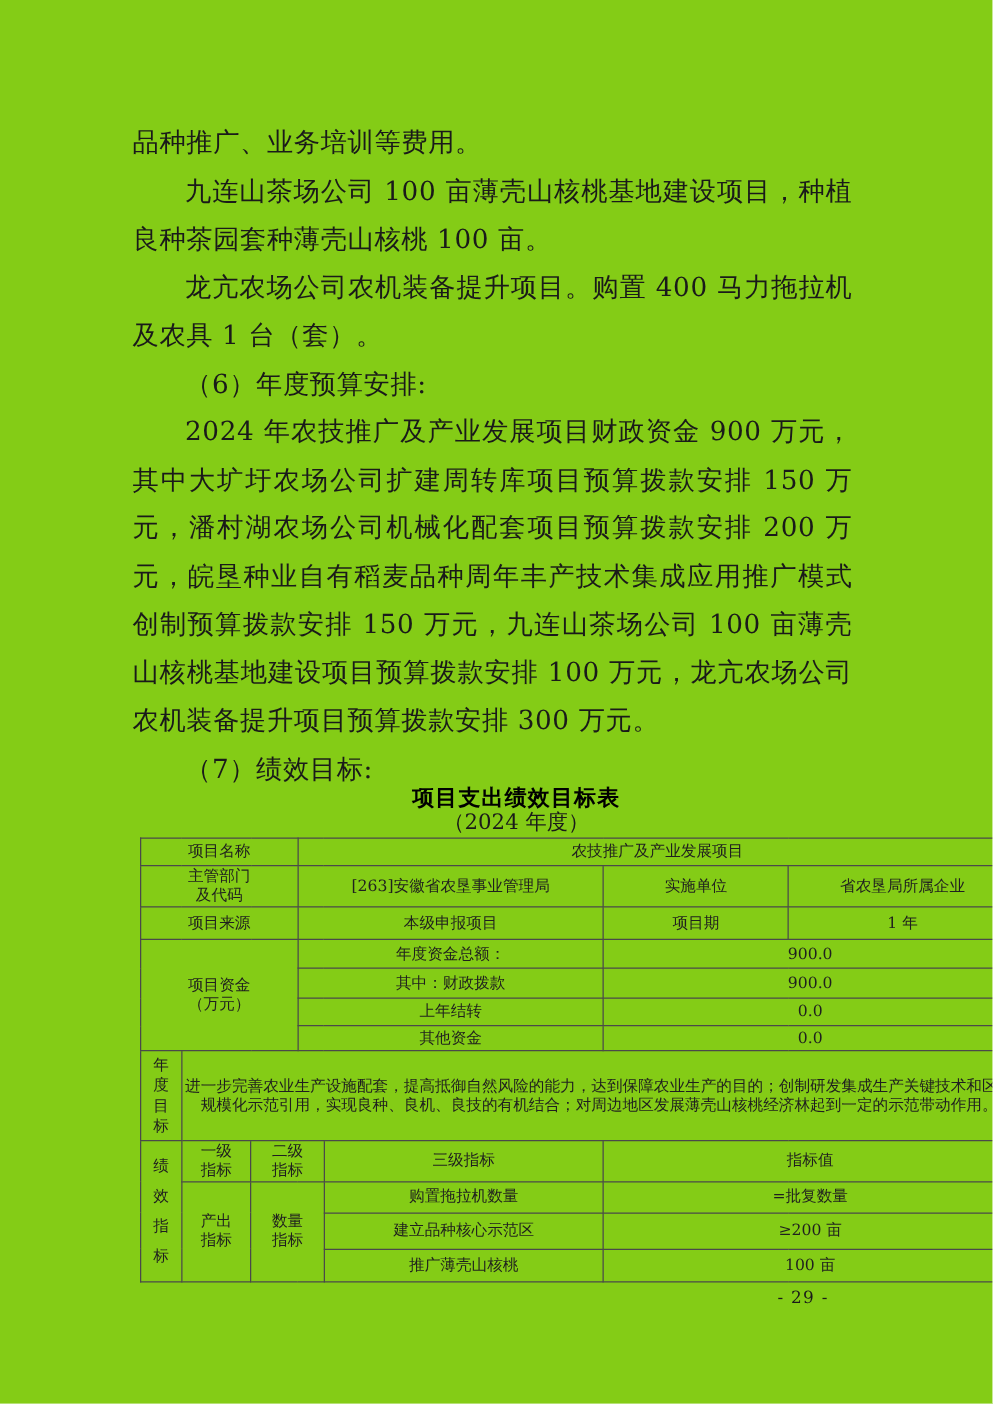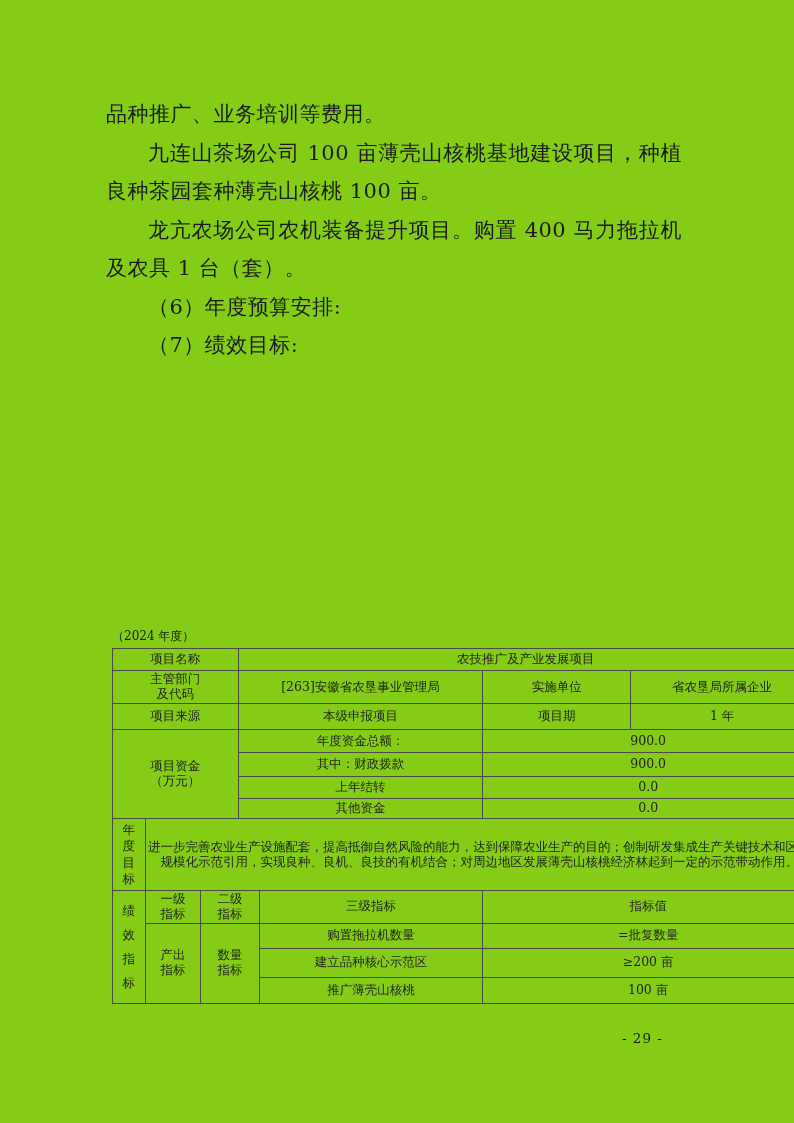--- a/index.html
+++ b/index.html
@@ -32,23 +32,23 @@
   .tbl-title{
     font-family:"DejaVu Sans","Liberation Sans",sans-serif;
     font-weight:bold;
     font-size:17.5px;
     line-height:22px;
     text-align:center;
     letter-spacing:1px;
     color:#000;
   }
   .tbl-subtitle{
-    font-size:12px;
+    font-size:17px;
     line-height:15px;
-    text-align:left;
+    text-align:center;
     margin-top:1px;
   }
   table.perf{
     margin-top:4px;
     width:702px;
     border-collapse:collapse;
     table-layout:fixed;
   }
   table.perf td{
     border:1px solid #4a4a4a;
@@ -92,24 +92,26 @@
 </head>
 <body>
 
 <div class="page">
 
   <div class="content">
     <p class="para">品种推广、业务培训等费用。</p>
     <p class="para indent">九连山茶场公司 100 亩薄壳山核桃基地建设项目，种植良种茶园套种薄壳山核桃 100 亩。</p>
     <p class="para indent">龙亢农场公司农机装备提升项目。购置 400 马力拖拉机及农具 1 台（套）。</p>
     <p class="para indent">（6）年度预算安排:</p>
+    <p class="para indent">2024 年农技推广及产业发展项目财政资金 900 万元，其中大圹圩农场公司扩建周转库项目预算拨款安排 150 万元，潘村湖农场公司机械化配套项目预算拨款安排 200 万元，皖垦种业自有稻麦品种周年丰产技术集成应用推广模式创制预算拨款安排 150 万元，九连山茶场公司 100 亩薄壳山核桃基地建设项目预算拨款安排 100 万元，龙亢农场公司农机装备提升项目预算拨款安排 300 万元。</p>
     <p class="para indent">（7）绩效目标:</p>
   </div>
 
   <div class="table-block">
+    <div class="tbl-title">项目支出绩效目标表</div>
     <div class="tbl-subtitle">（2024 年度）</div>
 
     <table class="perf">
       <colgroup>
         <col style="width:4.65%">
           <col style="width:7.97%">
           <col style="width:5.32%">
         <col style="width:2.99%">
           <col style="width:31.9%">
           <col style="width:21.1%">

